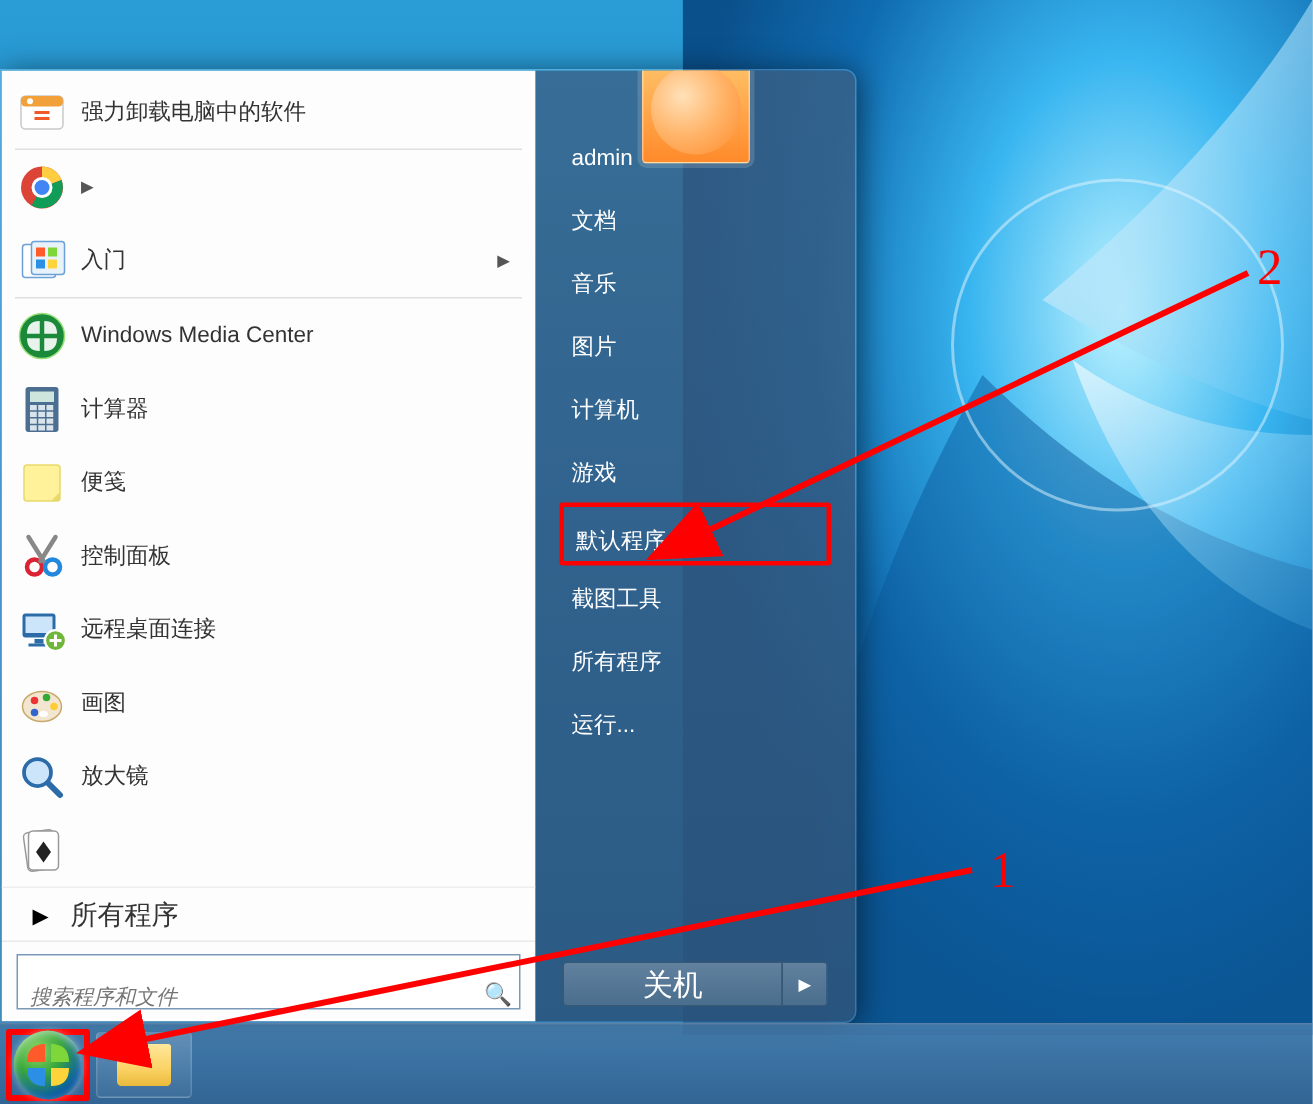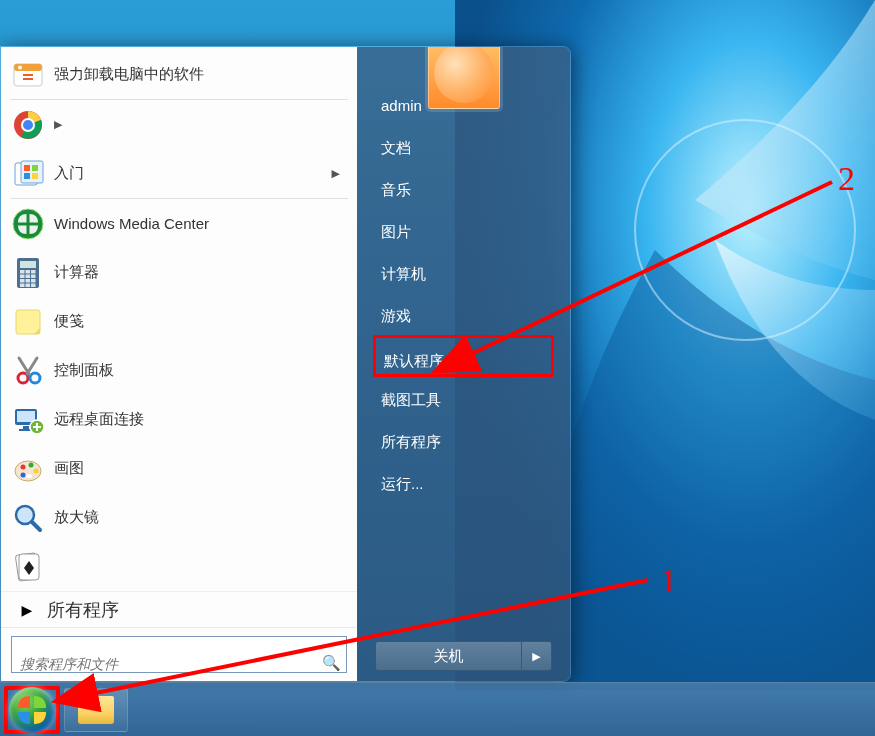--- a/index.html
+++ b/index.html
@@ -32,21 +32,21 @@
 .search-input{flex:1;border:none;outline:none;font-size:14px;font-style:italic;color:#888;padding:0 8px;background:transparent}
 .search-icon{width:28px;text-align:center;color:#555;font-size:15px}
 
 
 .avatar-wrap{position:absolute;top:-10px;left:50%;transform:translateX(-50%);width:72px;height:72px;border:1px solid rgba(255,255,255,.4);border-radius:3px;background:linear-gradient(180deg,#ffc46b,#ff8a2b);box-shadow:0 0 0 3px rgba(255,255,255,.15);display:flex;align-items:center;justify-content:center;overflow:hidden}
 .avatar-inner{width:60px;height:60px;background:radial-gradient(circle at 35% 35%,#ffe1b8 0%,#ffb367 50%,#ff8a2b 100%);border-radius:50%}
 .right-links{padding:0 16px}
 .rlink{height:42px;line-height:42px;color:#fff;font-size:15px;cursor:default;padding:2px 8px;position:relative}
 .rlink.highlighted{border:3px solid #ff0000;border-radius:2px}
 .shutdown-row{position:absolute;bottom:10px;left:18px;right:18px;display:flex;height:30px}
-.shutdown-btn{flex:1;background:linear-gradient(180deg,#61819e,#4a6e8d);border:1px solid #365977;color:#fff;font-size:15px;display:flex;align-items:center;justify-content:center;border-radius:3px 0 0 3px}
+.shutdown-btn{flex:1;background:linear-gradient(180deg,#61819e,#4a6e8d);border:1px solid #365977;color:#fff;font-size:20px;display:flex;align-items:center;justify-content:center;border-radius:3px 0 0 3px}
 .shutdown-arrow{width:30px;background:linear-gradient(180deg,#61819e,#4a6e8d);border:1px solid #365977;border-left:none;color:#fff;display:flex;align-items:center;justify-content:center;font-size:11px;border-radius:0 3px 3px 0}
 
 
 .taskbar{position:absolute;bottom:0;left:0;right:0;height:54px;background:linear-gradient(180deg,rgba(80,130,175,.75) 0%,rgba(55,100,145,.85) 100%);display:flex;align-items:center;padding-left:4px;border-top:1px solid rgba(255,255,255,.2)}
 .start-btn{width:56px;height:48px;display:flex;align-items:center;justify-content:center;position:relative}
 .start-btn.highlighted{border:4px solid #ff0000;border-radius:2px}
 .start-orb{width:46px;height:46px;border-radius:50%;background:radial-gradient(circle at 35% 30%,#8fd96a 0%,#3aa83a 35%,#0a5ea3 70%,#033d6e 100%);box-shadow:inset 0 2px 6px rgba(255,255,255,.6),0 0 6px rgba(255,255,255,.4);position:relative}
 .taskbar-pinned{width:64px;height:44px;margin-left:4px;border-radius:3px;display:flex;align-items:center;justify-content:center;background:linear-gradient(180deg,rgba(255,255,255,.18),rgba(255,255,255,.05));border:1px solid rgba(255,255,255,.15)}
 .folder-icon{width:36px;height:28px;background:linear-gradient(180deg,#ffe79a 0%,#fbd265 60%,#e9b93a 100%);border-radius:2px 2px 3px 3px;position:relative}
 .folder-icon::before{content:'';position:absolute;top:-5px;left:2px;width:16px;height:8px;background:#f8d788;border-radius:2px 2px 0 0}

